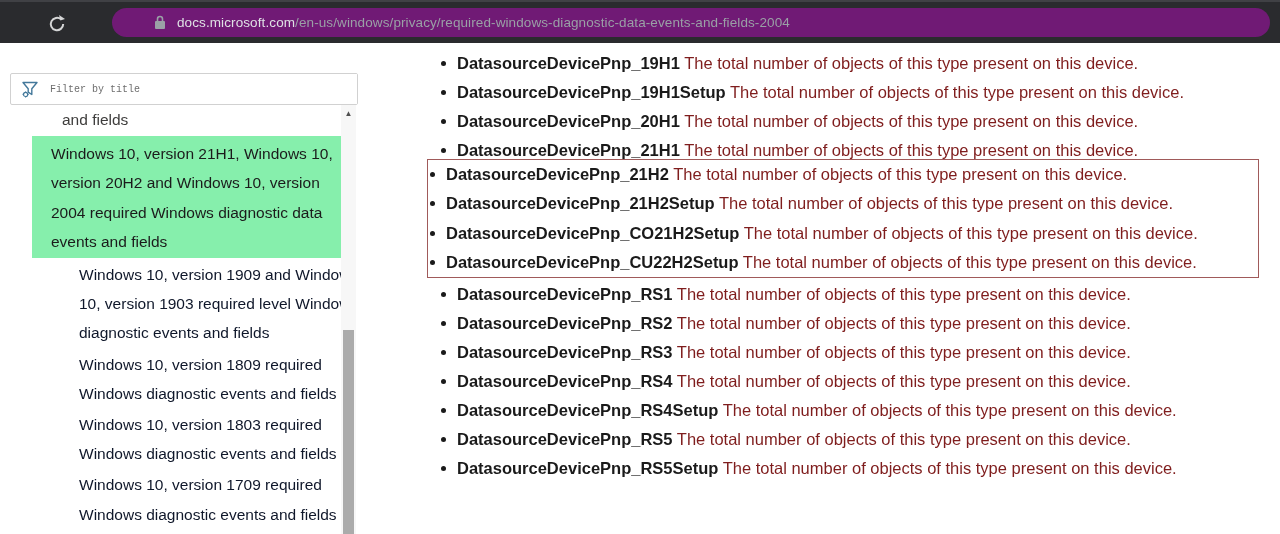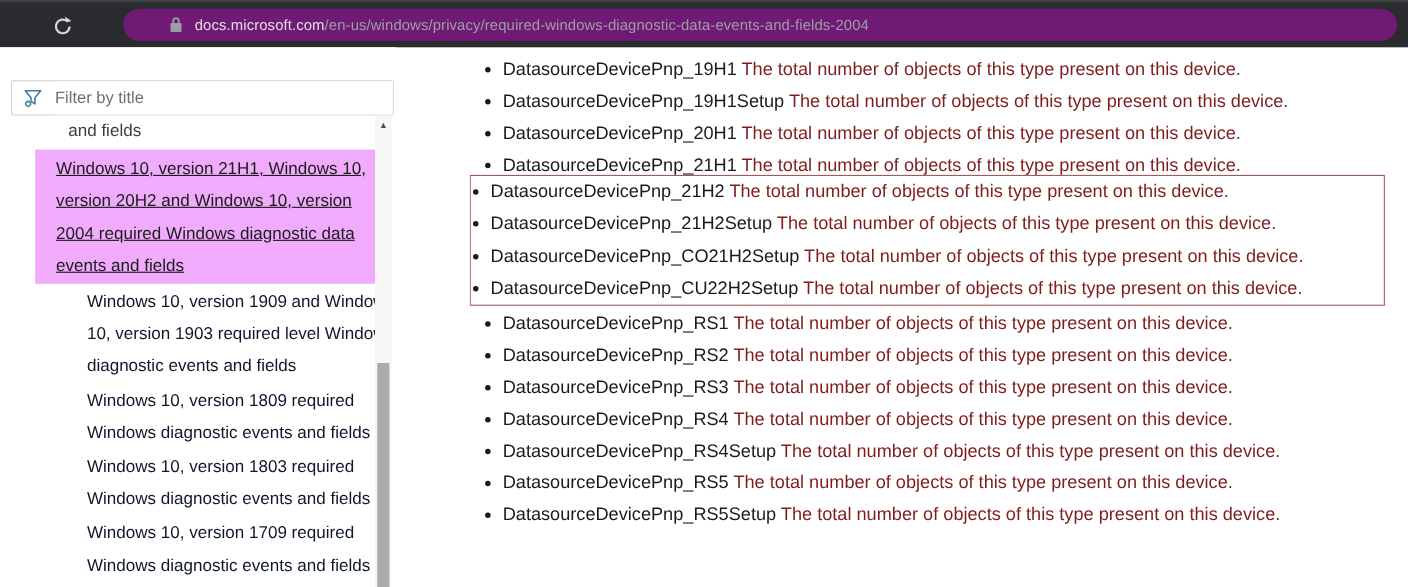--- a/index.html
+++ b/index.html
@@ -17,47 +17,47 @@
   .lock-icon { display:inline-flex; margin-right:11px; flex:0 0 auto; }
   .url-text { font-size:13.5px; letter-spacing:0.1px; }
   .url-domain { color:#dfe1e5; }
   .url-path { color:#9aa0a6; }
 
   
   .sidebar { position:absolute; left:0; top:43px; width:360px; height:491px; background:#fff; }
   .filter-box { position:absolute; left:10px; top:30px; width:348px; height:32px;
                 border:1px solid #d1d1d1; border-radius:2px; background:#fff;
                 display:flex; align-items:center; padding-left:9px; }
-  .filter-box input { border:none; outline:none; flex:1; height:100%; font-size:15px;
-                      font-family:Liberation Sans, sans-serif; color:#4d7c0f; margin-left:9px; }
+  .filter-box input { border:none; outline:none; flex:1; height:100%; font-size:10px;
+                      font-family:Liberation Mono, monospace; color:#4d7c0f; margin-left:9px; }
   .filter-box input::placeholder { color:#6e6e6e; opacity:1; }
 
   .toc { position:absolute; left:0; top:62px; width:341px; bottom:0; overflow:hidden;
          font-size:15.5px;padding-left:32px; }
   .toc-line { display:block; line-height:29.2px; white-space:nowrap; }
   .toc-item-partial { margin-left:30px; color:#3e3d3c; line-height:26px; cursor:pointer; }
-  .toc-item-selected { margin-top:2px; background:#f0abfc; padding:3px 6px 2px 19px;
-                       color:#1b1b1b; cursor:pointer;text-decoration:underline; }
+  .toc-item-selected { margin-top:2px; background:#86efac; padding:3px 6px 2px 19px;
+                       color:#1b1b1b; cursor:pointer; }
   .toc-item { margin:2px 0; padding-left:47px; color:#0f172a; cursor:pointer; }
 
   .toc-scrollbar { position:absolute; left:341px; top:62px; width:15px; bottom:0;
                    background:#f7f7f7; }
   .scroll-arrow-up { height:17px; display:flex; align-items:center; justify-content:center;
                      font-size:8px; color:#4f4f4f; cursor:pointer; }
   .scroll-thumb { position:absolute; left:2px; top:225px; bottom:0; width:11px;
                   background:#ababab; cursor:pointer; }
 
   
   .main { position:absolute; left:427px; top:43px; width:853px; bottom:0; overflow:hidden; }
   .event-list { list-style:none; padding:6px 0 0 13px; }
   .event-item { position:relative; padding-left:17px; height:29.1px; line-height:29.1px;
                 white-space:nowrap; font-size:16.5px; overflow:visible; }
   .bullet { position:absolute; left:1px; top:12px; width:5px; height:5px; border-radius:50%;
             background:#1a1a1a; }
-  .event-name { font-weight:400; color:#1a1a1a; }
+  .event-name { font-weight:700; color:#1a1a1a; }
   .event-desc { color:#7f1d1d; }
   .highlight-box { margin:-6px 21px 2px -13px; padding-left:1px;
                    border:1px solid #a05a5a; }
 </style>
 </head>
 <body>
 
 <div class="topbar">
   <div class="reload-btn">
     <svg width="20" height="20" viewBox="0 0 20 20">

